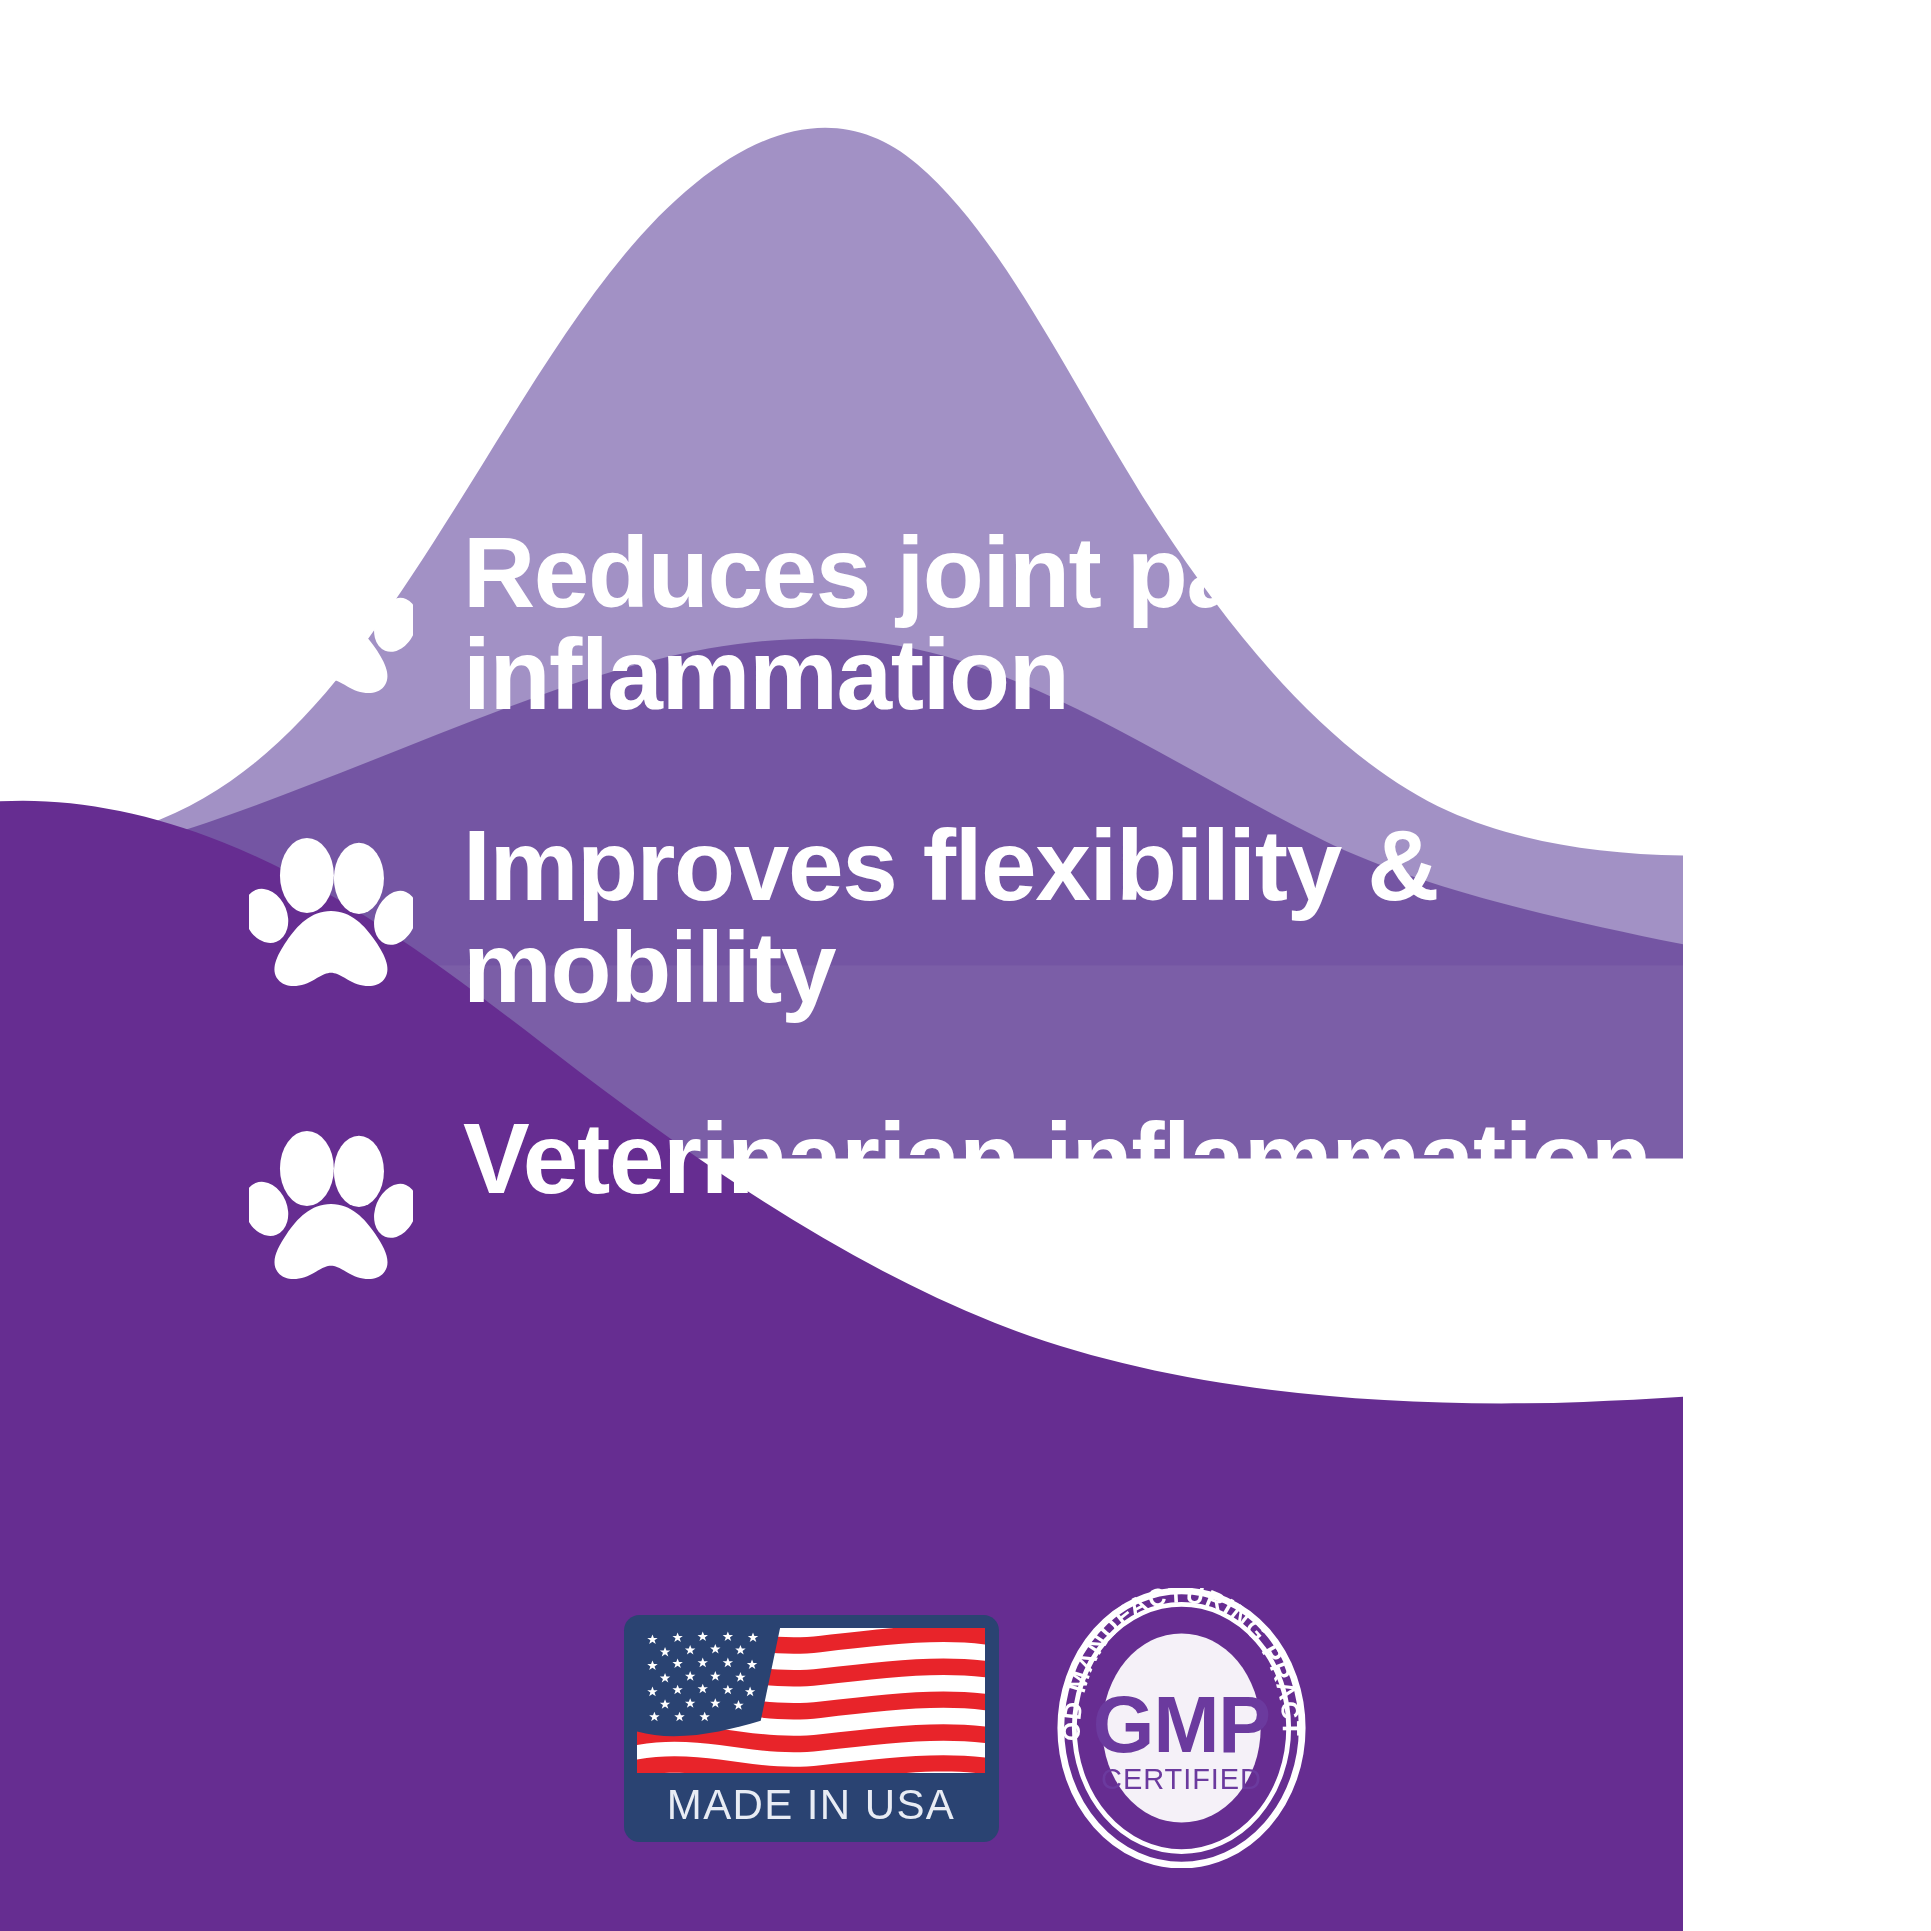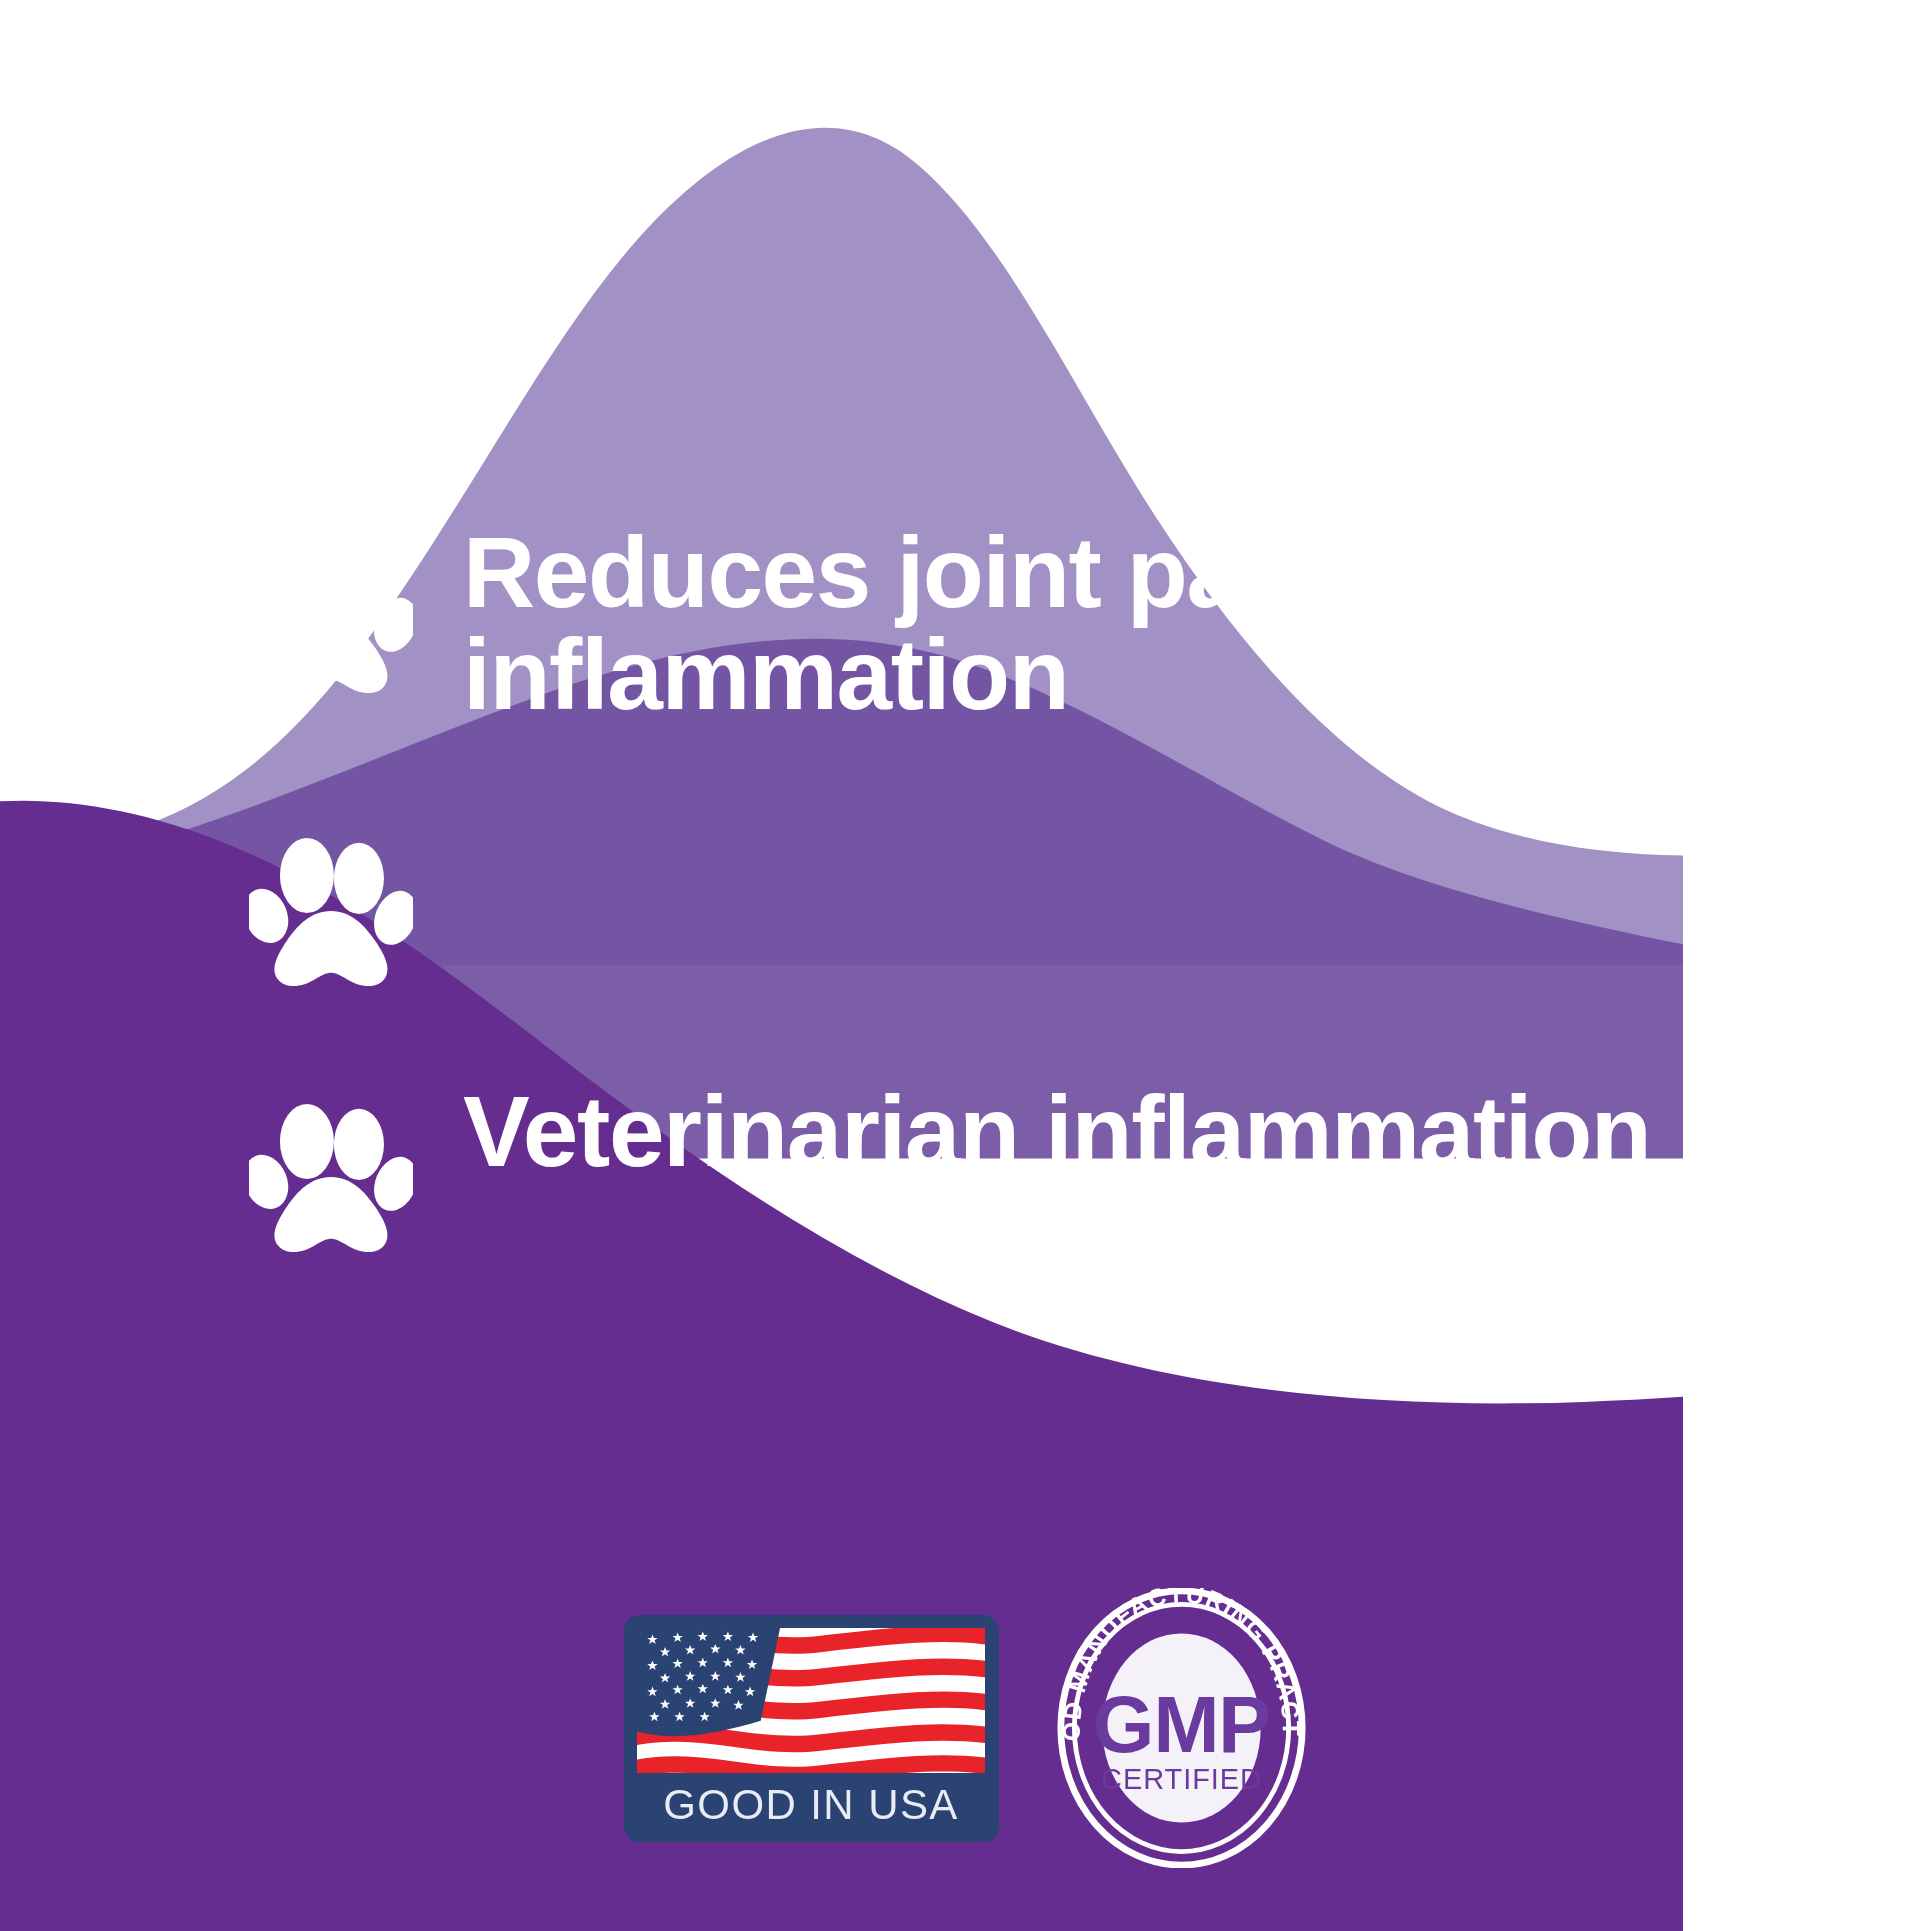--- a/index.html
+++ b/index.html
@@ -188,20 +188,21 @@
                      C 142 126 148 140 140 150
                      C 131 161 113 157 102 150
                      C 94 145 89 143 85 143
                      C 81 143 76 145 68 150
                      C 57 157 39 161 30 150
                      C 22 140 28 126 39 110
                      C 50 94 64 79 85 79 Z"></path>
           </g>
         </svg>
       </span>
+      <div class="benefit-text">Improves flexibility &amp; mobility</div>
     </div>
 
     <div class="benefit-row">
       <span class="paw-icon">
         <svg viewBox="0 0 170 162" xmlns="http://www.w3.org/2000/svg">
           <g fill="#ffffff">
             <ellipse cx="60" cy="42" rx="28" ry="39"></ellipse>
             <ellipse cx="114" cy="45" rx="26" ry="37"></ellipse>
             <ellipse cx="17.5" cy="84" rx="22" ry="29" transform="rotate(-22 17.5 84)"></ellipse>
             <ellipse cx="152" cy="86" rx="21" ry="29" transform="rotate(22 152 86)"></ellipse>
@@ -337,21 +338,21 @@
               </g>
             <g transform="translate(44,92) scale(0.9)">
                 <polygon points="0,-6 1.6,-1.9 6,-1.9 2.4,0.8 3.8,5 0,2.4 -3.8,5 -2.4,0.8 -6,-1.9 -1.6,-1.9"></polygon>
               </g>
             <g transform="translate(70,92) scale(0.9)">
                 <polygon points="0,-6 1.6,-1.9 6,-1.9 2.4,0.8 3.8,5 0,2.4 -3.8,5 -2.4,0.8 -6,-1.9 -1.6,-1.9"></polygon>
               </g>
           </g>
         </g>
       </svg>
-      <div id="made-in-usa-label">GOOD IN USA</div>
+      <div id="made-in-usa-label">MADE IN USA</div>
     </div>
 
     <div id="gmp-badge">
       <svg viewBox="0 0 262 290" xmlns="http://www.w3.org/2000/svg">
         <defs>
           <path id="gmpTopArc" d="M 26 148 A 105 133 0 0 1 236 148"></path>
           <path id="gmpBottomArc" d="M 38 148 A 93 121 0 0 0 224 148"></path>
         </defs>
 
         <ellipse cx="131" cy="145" rx="125" ry="142" fill="none" stroke="#ffffff" stroke-width="7"></ellipse>

